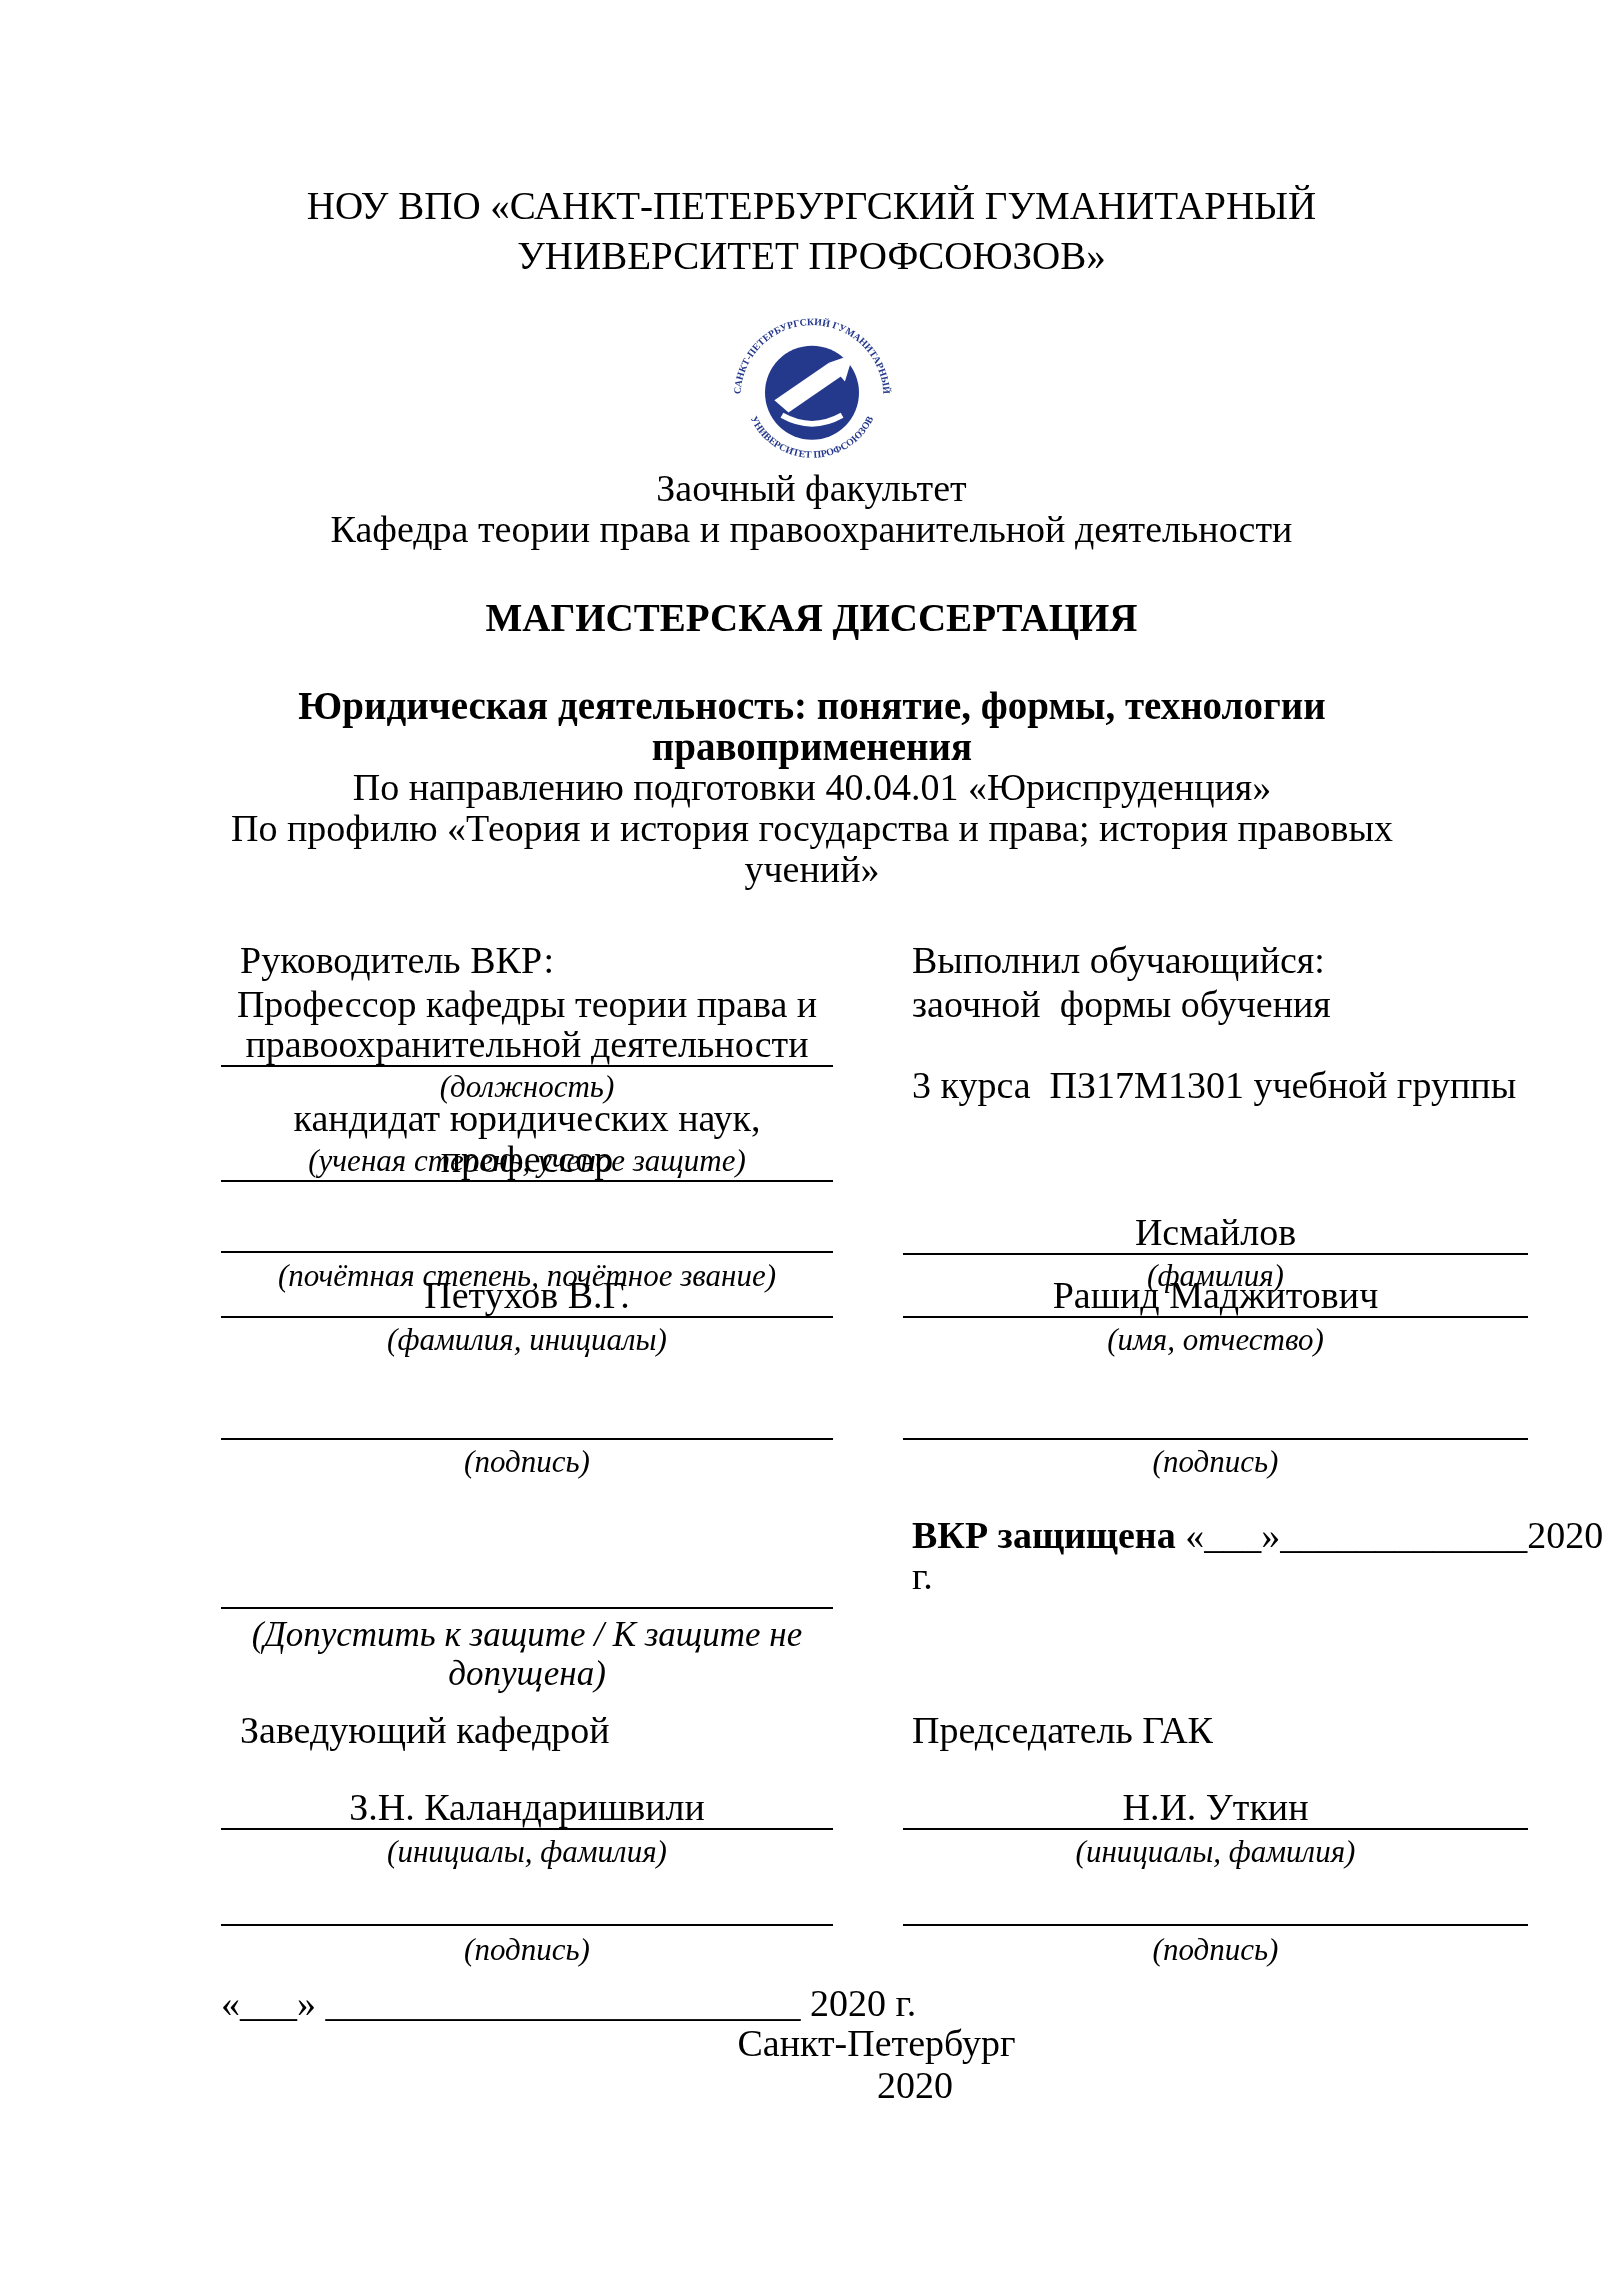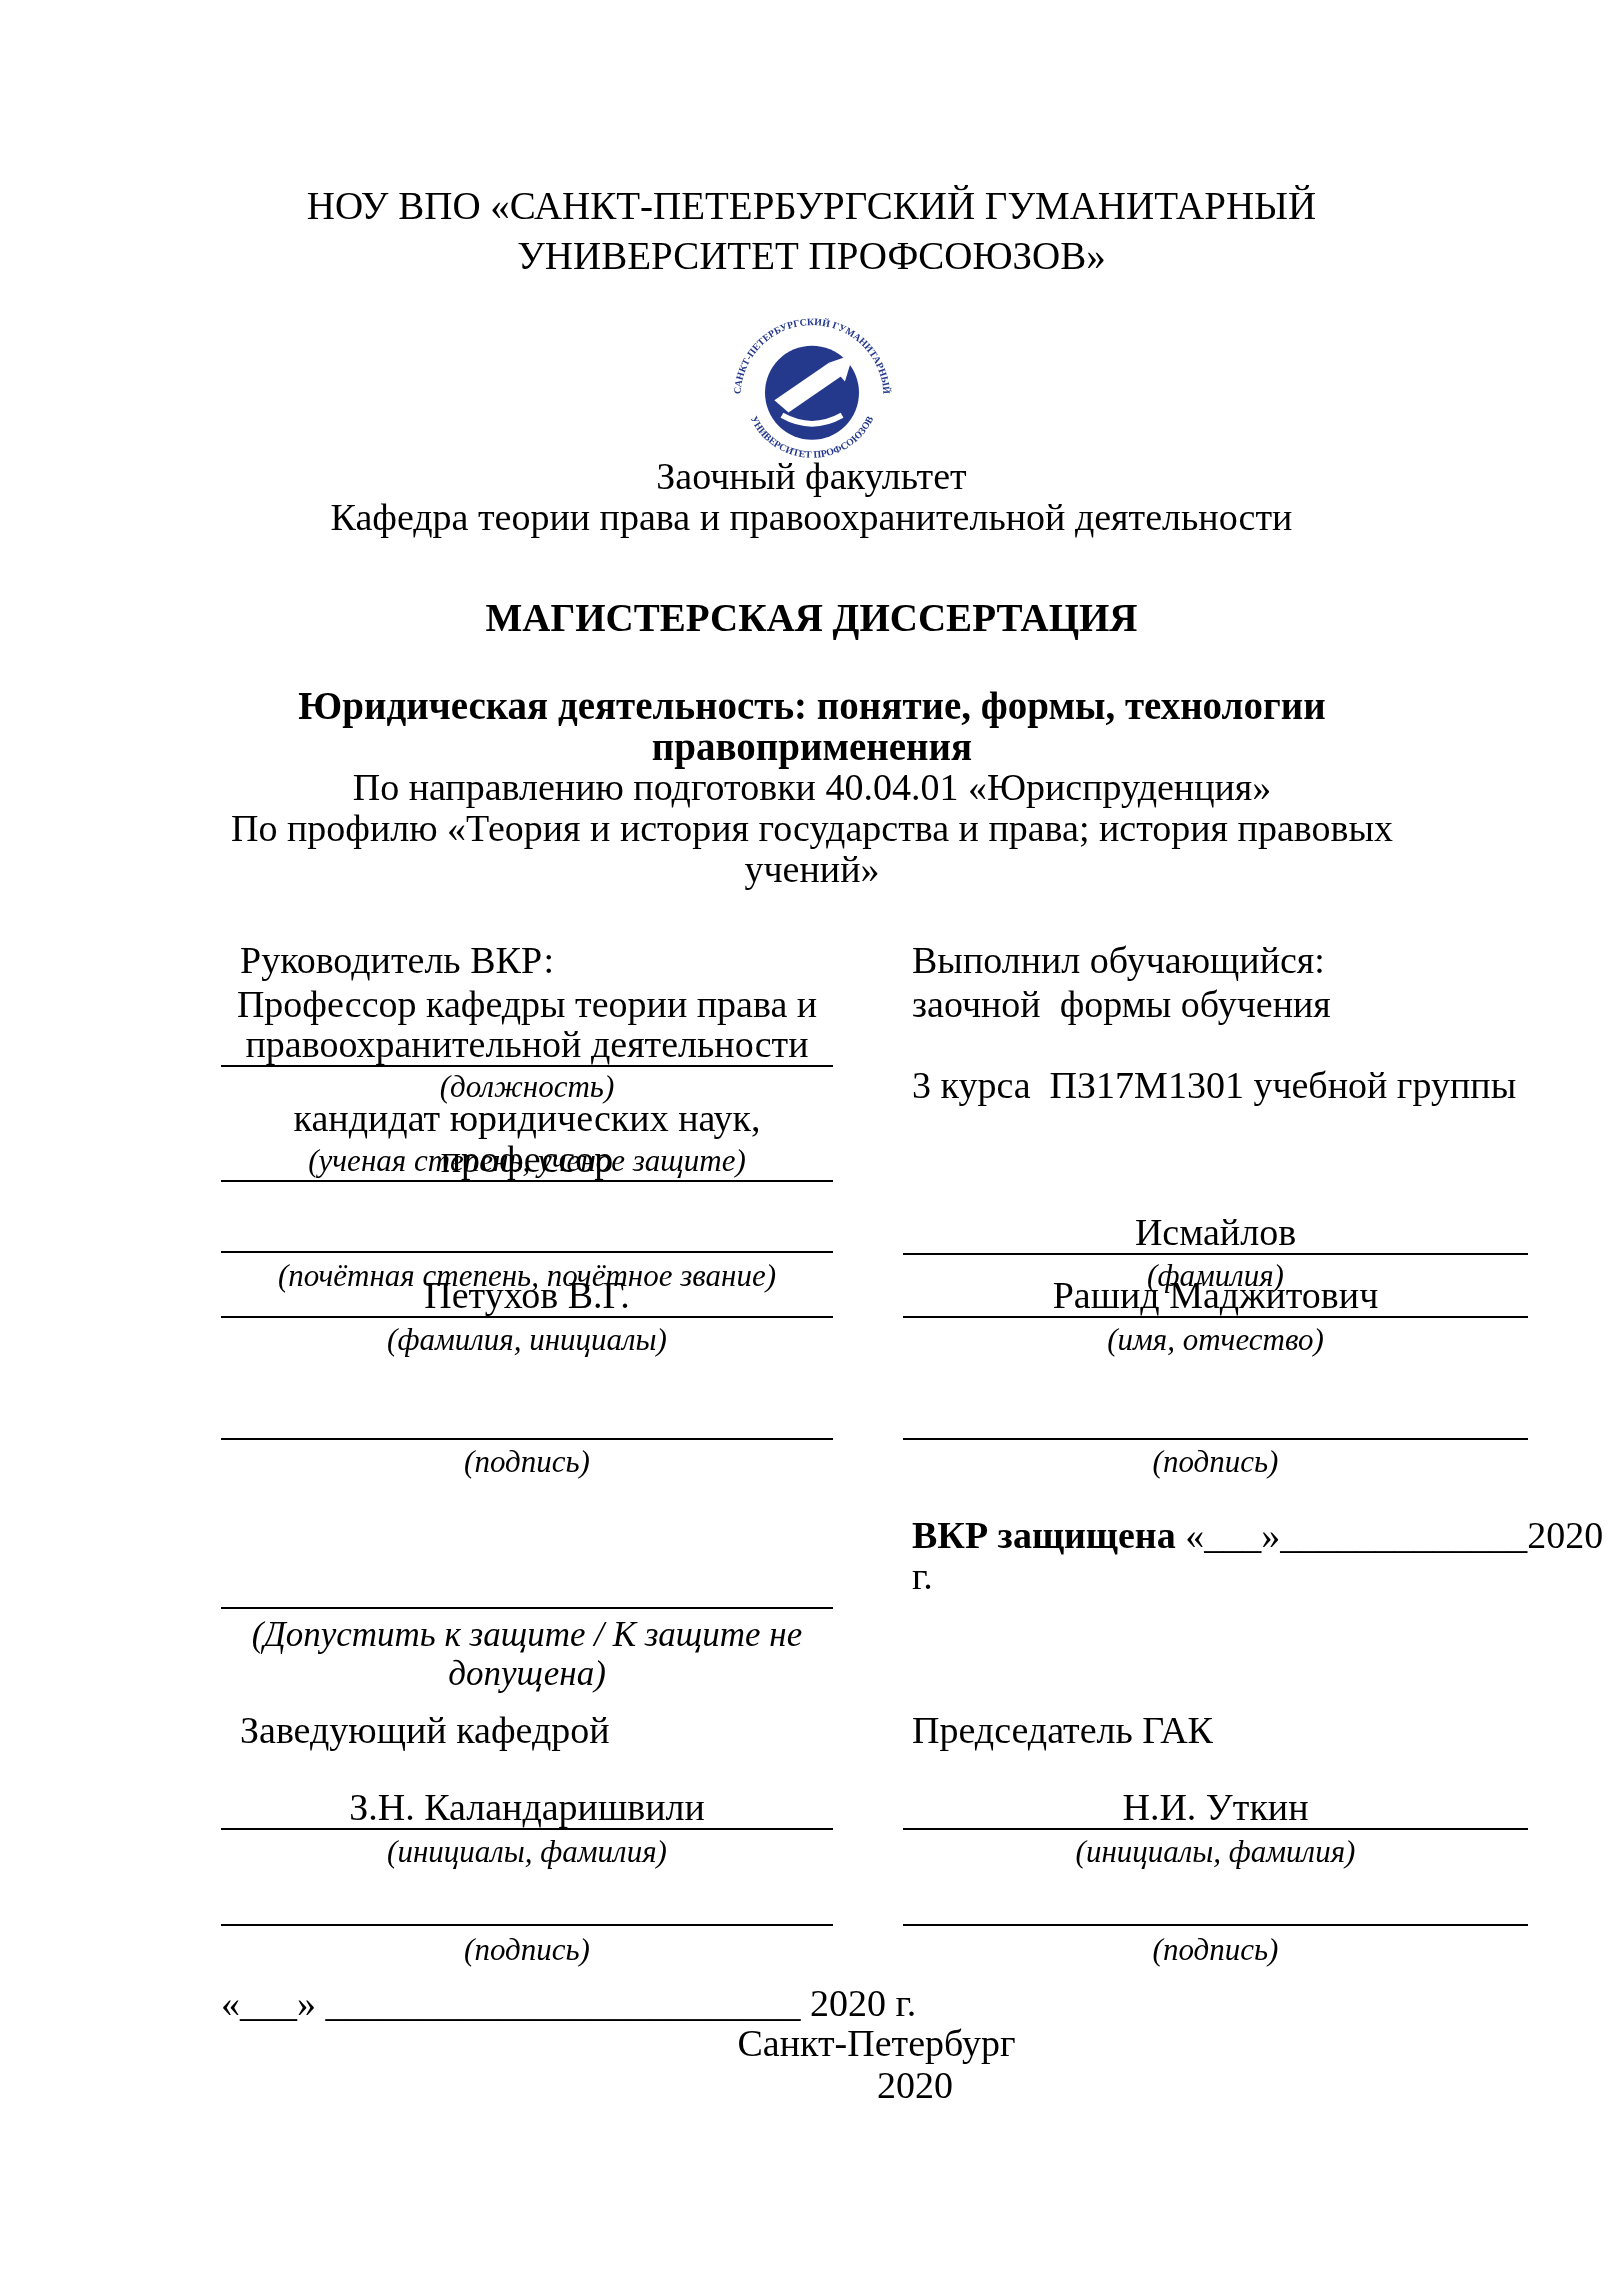--- a/index.html
+++ b/index.html
@@ -45,21 +45,21 @@
     <path d="M 68,128 Q 100,146 132,128" fill="none" stroke="#ffffff" stroke-width="6"></path>
     <circle cx="88,120" cy="120" r="0" fill="#ffffff"></circle>
     <text font-size="10.5" font-weight="700" fill="#24388c" font-family="Liberation Serif, serif">
       <textPath href="#arcTop" startOffset="50%" text-anchor="middle">САНКТ-ПЕТЕРБУРГСКИЙ ГУМАНИТАРНЫЙ</textPath>
     </text>
     <text font-size="10.5" font-weight="700" fill="#24388c" font-family="Liberation Serif, serif">
       <textPath href="#arcBot" startOffset="50%" text-anchor="middle">УНИВЕРСИТЕТ ПРОФСОЮЗОВ</textPath>
     </text>
   </svg>
 
-  <div class="abs c t-body" style="top:456px;left:0;width:1623px">
+  <div class="abs c t-body" style="top:468px;left:0;width:1623px">
     <div>Заочный факультет</div>
     <div>Кафедра теории права и правоохранительной деятельности</div>
   </div>
 
   <div class="abs c t-big" style="top:597px;left:0;width:1623px">МАГИСТЕРСКАЯ ДИССЕРТАЦИЯ</div>
 
   <div class="abs c" style="top:685px;left:223px;width:1178px">
     <div class="t-big">Юридическая деятельность: понятие, формы, технологии</div>
     <div class="t-big">правоприменения</div>
     <div class="t-body">По направлению подготовки 40.04.01 «Юриспруденция»</div>

